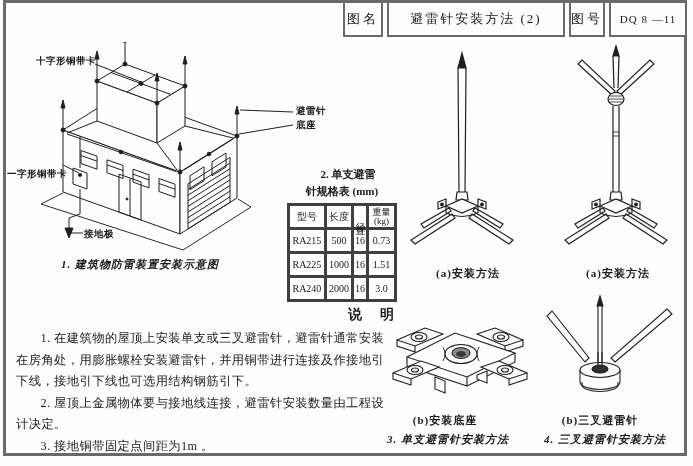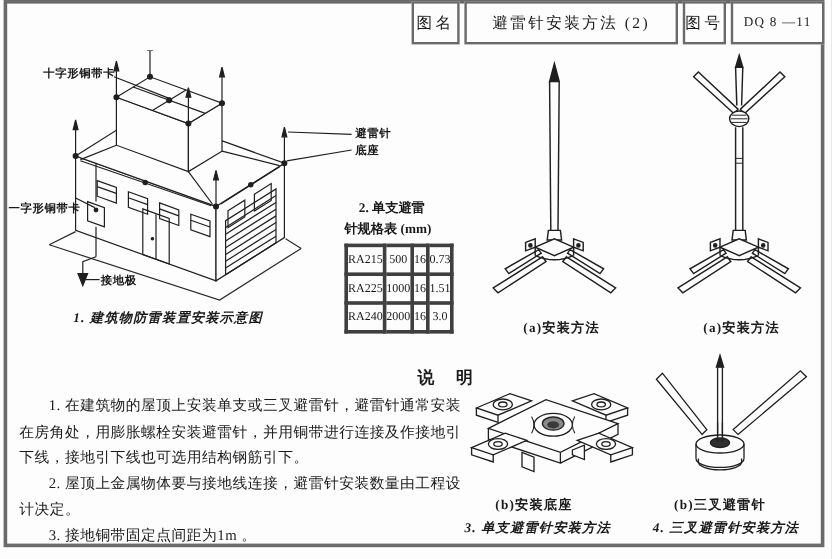--- a/index.html
+++ b/index.html
@@ -17,21 +17,21 @@
   .tb-w3{width:36px;letter-spacing:3px;}
   .tb-w4{width:78px;font-size:11px;letter-spacing:1px;}
   svg{position:absolute;}
   svg *{vector-effect:non-scaling-stroke;}
   .lbl{position:absolute;font-size:9.5px;font-weight:bold;white-space:nowrap;letter-spacing:0.5px;}
   .cap{position:absolute;font-weight:bold;text-align:center;white-space:nowrap;}
   .cap-s{font-size:11px;letter-spacing:1px;}
   .cap-n{font-size:11px;letter-spacing:1px;font-style:italic;}
   
   .spec{position:absolute;left:287px;top:166px;width:110px;}
-  .spec-title{font-size:11px;font-weight:bold;line-height:17px;white-space:nowrap;}
+  .spec-title{font-size:11px;font-weight:bold;line-height:17px;white-space:nowrap;text-align:center;}
   .spec-title .t2{padding-left:0px;}
   .spec-title .t1{padding-left:12px;}
   table.spec-table{border-collapse:collapse;margin-top:3px;}
   .spec-table td,.spec-table th{border:3px solid #3f3f3f;padding:0;text-align:center;
       font-size:10px;font-weight:normal;height:21px;line-height:10px;}
   .c-model{width:36px;} .c-len{width:26px;} .c-dia{width:13px;} .c-wt{width:28px;}
   .vert{writing-mode:vertical-rl;font-size:9px;letter-spacing:-2px;line-height:12px;}
   .wt-h{font-size:9px;line-height:9px;}
   .cell-num{font-size:10.5px;}
   
@@ -171,20 +171,29 @@
   <div class="lbl" style="left:84px;top:228px">接地极</div>
   <div class="cap cap-n" style="left:50px;top:257px;width:180px">1. 建筑物防雷装置安装示意图</div>
 
   <div class="spec">
     <div class="spec-title">
       <div class="t1">2. 单支避雷</div>
       <div class="t2">针规格表 (mm)</div>
     </div>
     <table class="spec-table">
       <tbody>
+          <tr>
+        <th class="c-model">型号</th>
+        <th class="c-len">长度</th>
+        <th class="c-dia vert">直径</th>
+        <th class="c-wt">
+              <div class="wt-h">重量</div>
+              <div class="wt-h">(kg)</div>
+            </th>
+      </tr>
       <tr>
         <td class="cell-num">RA215</td>
         <td class="cell-num">500</td>
         <td class="cell-num">16</td>
         <td class="cell-num">0.73</td>
       </tr>
       <tr>
         <td class="cell-num">RA225</td>
         <td class="cell-num">1000</td>
         <td class="cell-num">16</td>

